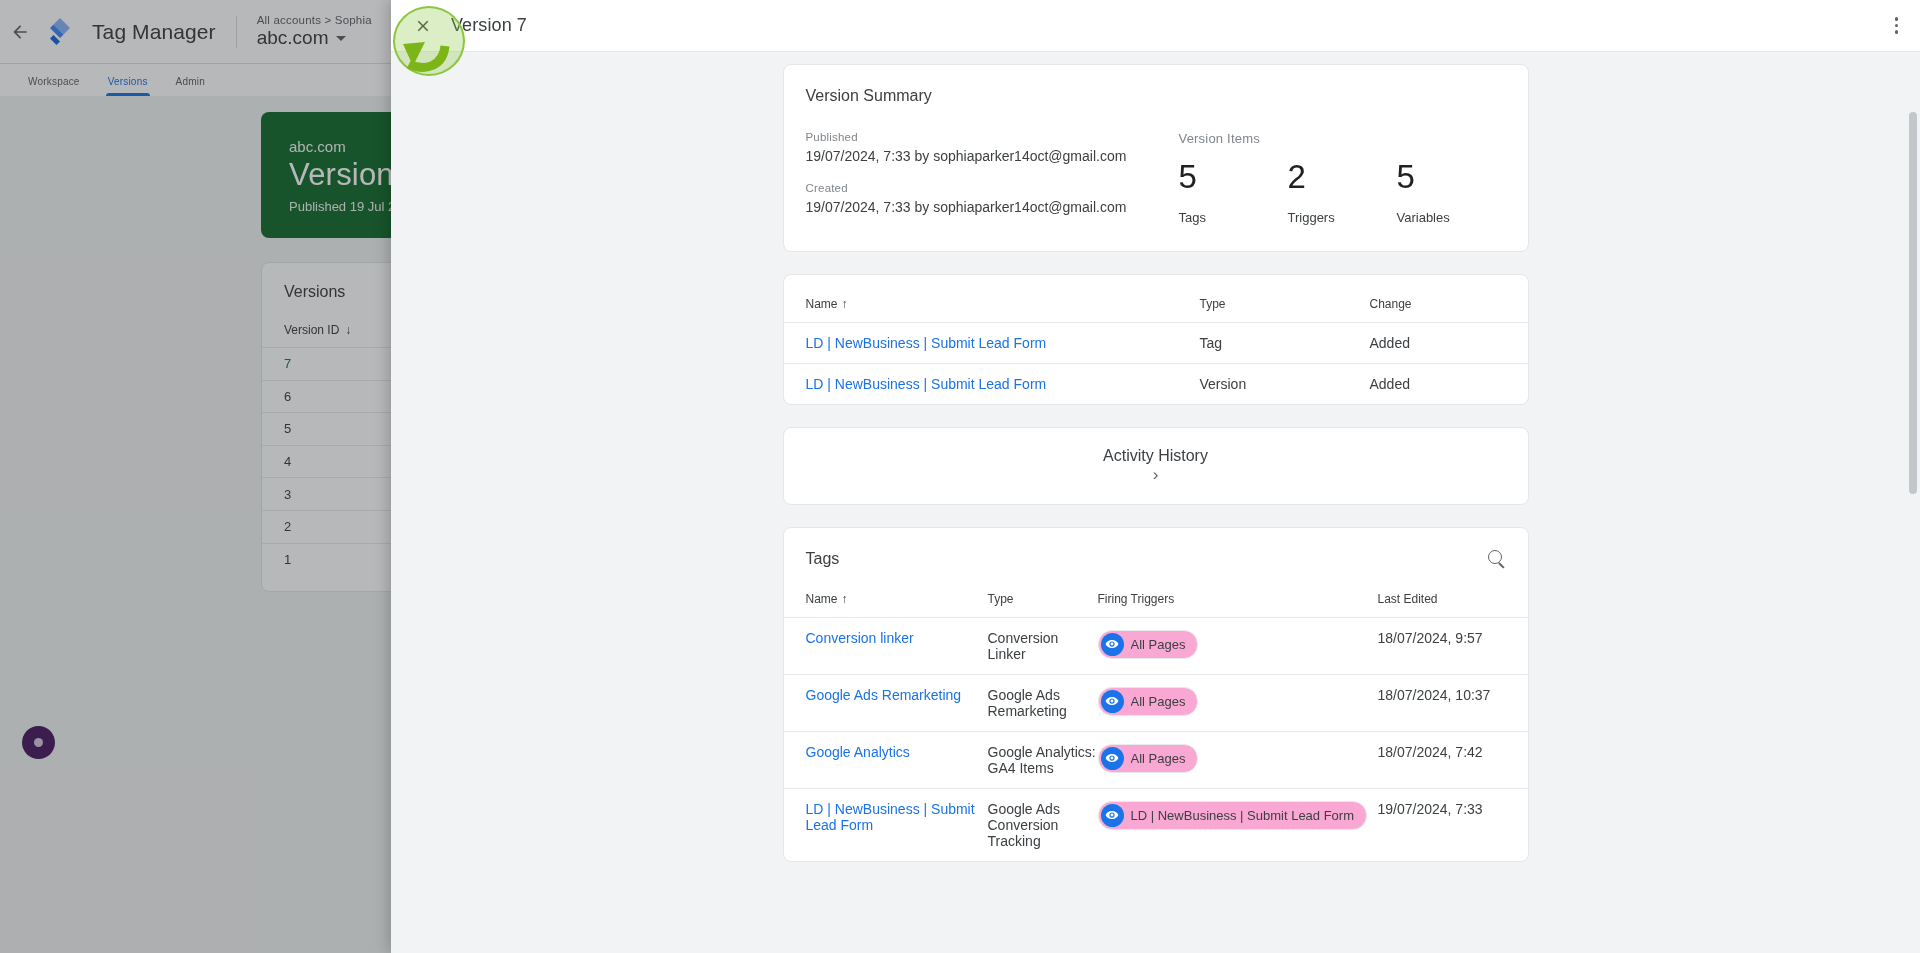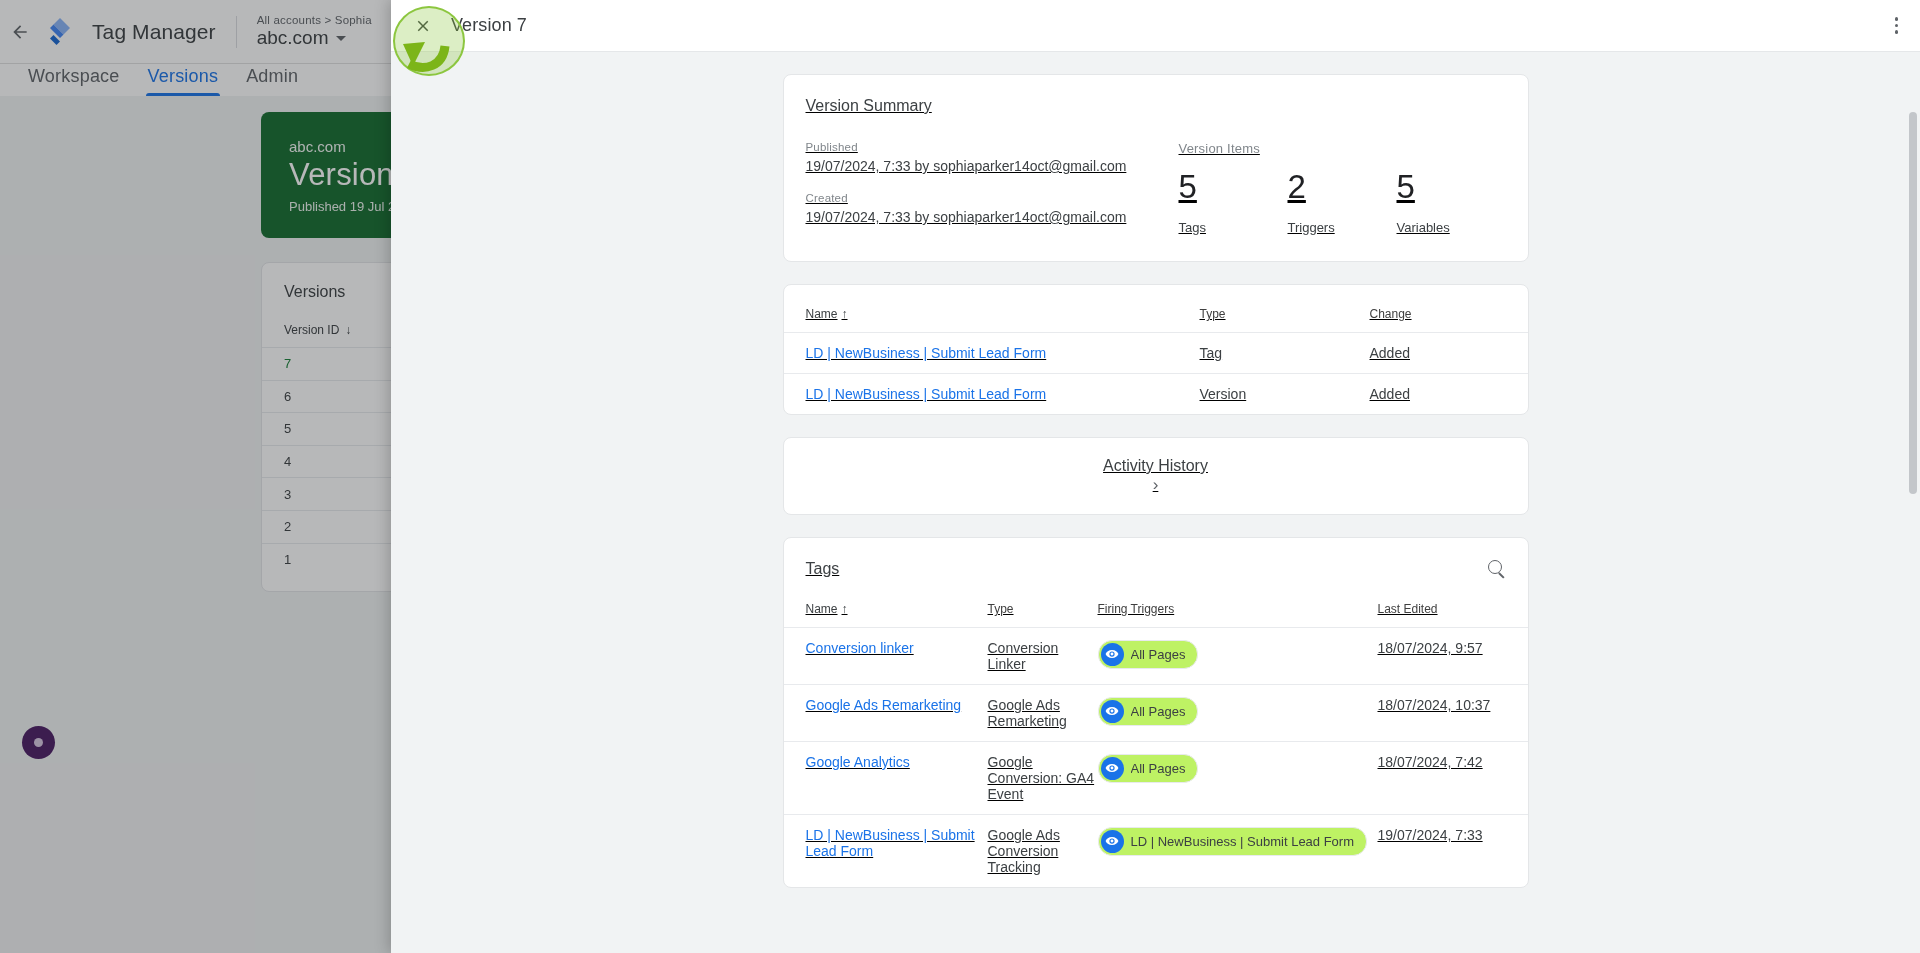--- a/index.html
+++ b/index.html
@@ -34,21 +34,21 @@
   .acct-name { font-size: 19px; color: #3c4043; display: flex; align-items: center; gap: 7px; margin-top: 1px; }
   .caret-down {
     width: 0; height: 0; border-left: 5px solid transparent;
     border-right: 5px solid transparent; border-top: 5px solid #5f6368;
   }
   .bg-tabs {
     position: absolute; left: 0; top: 64px; width: 1920px; height: 32px;
     background: #ffffff; display: flex; align-items: flex-end; padding-left: 14px;
   }
   .bg-tab {
-    font-size: 18px; color: #5f6368; padding: 0 14px 9px 14px;
+    font-size: 10px; color: #5f6368; padding: 0 14px 9px 14px;
     position: relative; letter-spacing: .2px;
   }
   .bg-tab.active { color: #1a73e8; font-weight: 500; }
   .bg-tab.active:after {
     content: ""; position: absolute; left: 12px; right: 12px; bottom: 0;
     height: 3px; background: #1a73e8; border-radius: 3px 3px 0 0;
   }
   .bg-body { position: absolute; left: 0; top: 96px; right: 0; bottom: 0; background: #f1f3f4; }
 
   .version-card {
@@ -97,22 +97,21 @@
     width: 40px; height: 40px; margin-left: 12px;
     display: flex; align-items: center; justify-content: center;
     color: #3c4043; font-size: 19px; border-radius: 50%;
   }
   .modal-title { font-size: 18px; color: #3c4043; margin-left: 8px; letter-spacing: .1px; }
   .header-kebab { margin-left: auto; margin-right: 22px; display: flex; flex-direction: column; gap: 3px; }
   .header-kebab i { width: 3.5px; height: 3.5px; border-radius: 50%; background: #5f6368; display: block; }
 
   .modal-scroll {
     flex: 1 1 auto; overflow: hidden; position: relative;
-    padding: 22px 0 0 0;
-    text-decoration: underline;
+    padding: 12px 0 0 0;
   }
   .card {
     width: 746px; margin: 0 auto 22px auto; background: #ffffff;
     border: 1px solid #e4e6e8; border-radius: 8px;
   }
   .card-title { font-size: 16px; color: #3c4043; padding: 22px 22px 0 22px; }
 
   
   .summary-body { display: flex; padding: 26px 22px 26px 22px; }
   .summary-left { width: 378px; }
@@ -160,21 +159,21 @@
     border: 1.7px solid #5f6368; border-radius: 50%;
   }
   .search-icon:after {
     content: ""; position: absolute; left: 13.5px; top: 14px; width: 7px; height: 1.7px;
     background: #5f6368; transform: rotate(45deg); transform-origin: left center;
   }
 
   
   .chip {
     display: inline-flex; align-items: center; gap: 7px;
-    background: #bef264; border: 1px solid #e8eaed; border-radius: 14px;
+    background: #f9a8d4; border: 1px solid #e8eaed; border-radius: 14px;
     padding: 2px 12px 2px 2px; font-size: 13px; color: #3c4043; max-width: 100%;
   }
   .chip-icon {
     width: 23px; height: 23px; border-radius: 50%; background: #1a73e8;
     display: inline-flex; align-items: center; justify-content: center; flex: 0 0 23px;
   }
   .chip-label { white-space: nowrap; overflow: hidden; text-overflow: ellipsis; }
 
   
   .mscroll-track {
@@ -395,21 +394,21 @@
                         <path fill="#ffffff" d="M12 5C6.5 5 2.2 8.6 1 12c1.2 3.4 5.5 7 11 7s9.8-3.6 11-7c-1.2-3.4-5.5-7-11-7zm0 11.5A4.5 4.5 0 1112 7.5a4.5 4.5 0 010 9zm0-7a2.5 2.5 0 100 5 2.5 2.5 0 000-5z"></path>
                       </svg>
                   </span>
                   <span class="chip-label">All Pages</span>
                 </span>
               </td>
               <td class="pad-r">18/07/2024, 10:37</td>
             </tr>
             <tr>
               <td class="pad-l"><a class="link" href="#">Google Analytics</a></td>
-              <td>Google Conversion: GA4 Event</td>
+              <td>Google Analytics: GA4 Items</td>
               <td>
                 <span class="chip">
                   <span class="chip-icon">
                     <svg width="14" height="14" viewBox="0 0 24 24">
                         <path fill="#ffffff" d="M12 5C6.5 5 2.2 8.6 1 12c1.2 3.4 5.5 7 11 7s9.8-3.6 11-7c-1.2-3.4-5.5-7-11-7zm0 11.5A4.5 4.5 0 1112 7.5a4.5 4.5 0 010 9zm0-7a2.5 2.5 0 100 5 2.5 2.5 0 000-5z"></path>
                       </svg>
                   </span>
                   <span class="chip-label">All Pages</span>
                 </span>
               </td>

